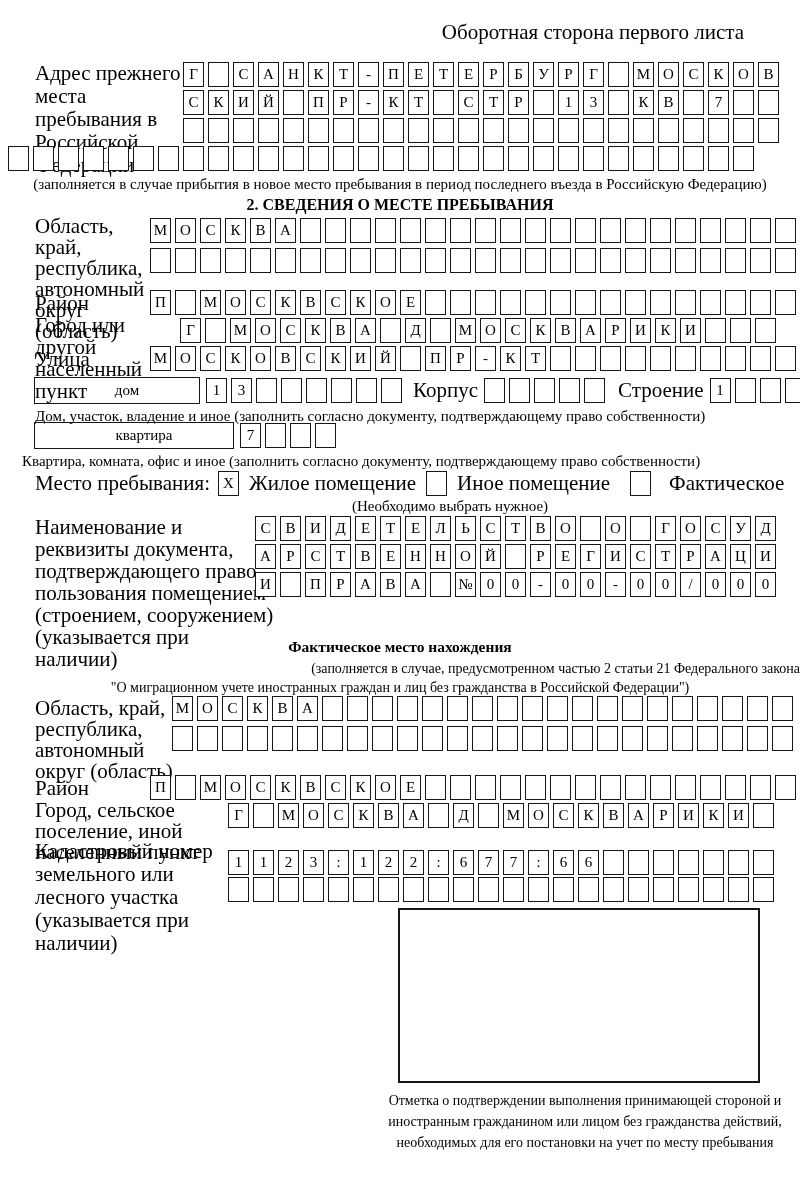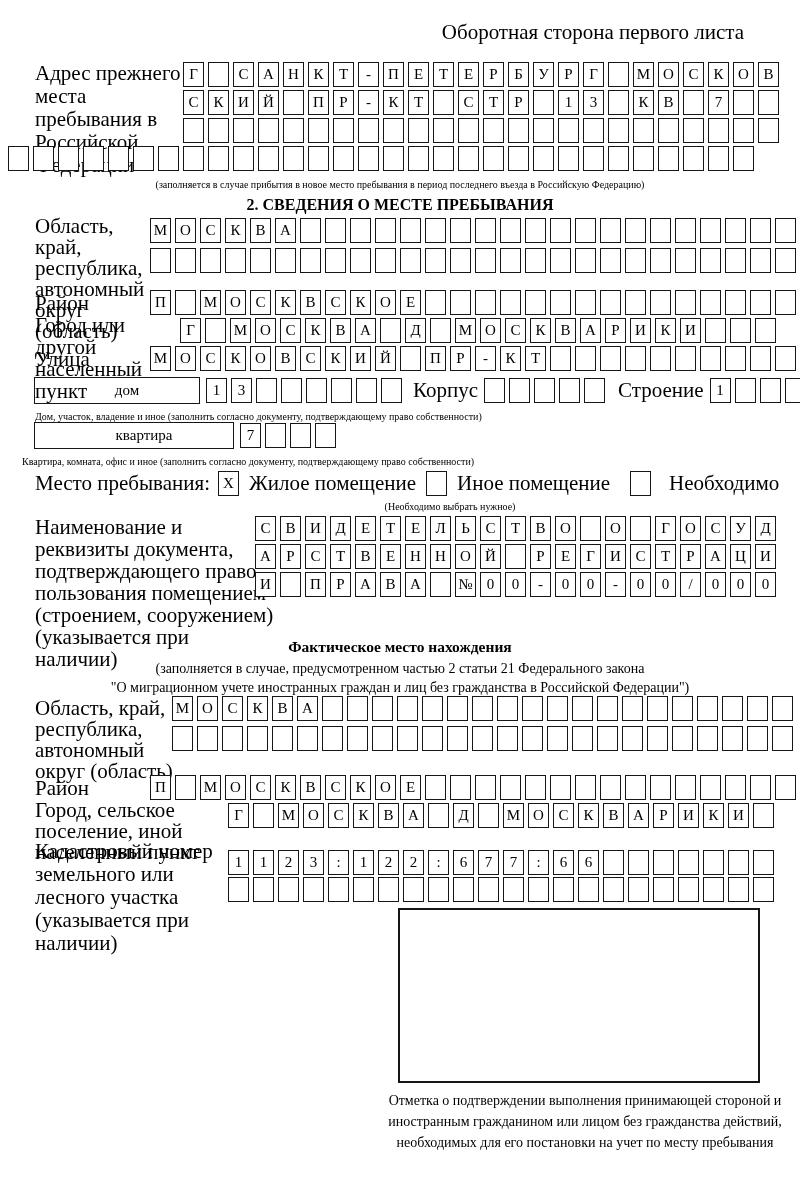--- a/index.html
+++ b/index.html
@@ -4,21 +4,21 @@
 <style>
   html,body{margin:0;padding:0;background:#fff;}
   body{width:800px;height:1180px;position:relative;color:#000;
        font-family:"Liberation Serif","DejaVu Serif",serif;}
   .abs{position:absolute;}
   .cellrow{display:flex;gap:4px;}
   .cell{flex:0 0 auto;width:21px;height:25px;border:1.5px solid #161616;
         box-sizing:border-box;display:inline-flex;align-items:center;
         justify-content:center;font-size:15px;background:#fff;overflow:hidden;}
   .label{font-size:21px;line-height:21px;}
-  .caption{font-size:10px;line-height:17px;}
+  .caption{font-size:15px;line-height:17px;}
   .center{text-align:center;}
   .bold{font-weight:bold;}
   .labelbox{border:1.5px solid #161616;box-sizing:border-box;height:27px;
             display:flex;align-items:center;justify-content:center;font-size:15px;padding-left:20px;}
   .inline-row{display:flex;align-items:center;}
   .stampbox{border:2px solid #161616;box-sizing:border-box;background:#fff;}
 </style>
 </head>
 <body>
 
@@ -332,21 +332,21 @@
       <span class="cell">X</span>
     </div>
   <span class="label" style="margin-left:10px;">Жилое помещение</span>
   <div class="cellrow" style="margin-left:10px;">
       <span class="cell"></span>
     </div>
   <span class="label" style="margin-left:10px;text-align:right;">Иное помещение</span>
   <div class="cellrow" style="margin-left:20px;">
       <span class="cell"></span>
     </div>
-  <span class="label" style="margin-left:18px;">Необходимо</span>
+  <span class="label" style="margin-left:18px;">Фактическое</span>
 </div>
 <div class="abs caption center" style="left:250px;top:498px;width:400px;">(Необходимо выбрать нужное)</div>
 
 <div class="abs label" style="left:35px;top:516px;width:240px;line-height:22px;">Наименование и реквизиты документа, подтверждающего право пользования помещением (строением, сооружением) (указывается при наличии)</div>
 <div class="abs cellrow" style="left:255px;top:516px;">
     <span class="cell">С</span>
     <span class="cell">В</span>
     <span class="cell">И</span>
     <span class="cell">Д</span>
     <span class="cell">Е</span>
@@ -408,21 +408,21 @@
     <span class="cell">-</span>
     <span class="cell">0</span>
     <span class="cell">0</span>
     <span class="cell">/</span>
     <span class="cell">0</span>
     <span class="cell">0</span>
     <span class="cell">0</span>
   </div>
 
 <div class="abs bold center" style="left:0;top:638px;width:800px;font-size:15.5px;">Фактическое место нахождения</div>
-<div class="abs center" style="left:0;top:661px;width:800px;font-size:14px;">(заполняется в случае, предусмотренном частью 2 статьи 21 Федерального закона</div>
+<div class="abs center" style="left:0;top:661px;width:800px;font-size:14px;text-align:right;">(заполняется в случае, предусмотренном частью 2 статьи 21 Федерального закона</div>
 <div class="abs center" style="left:0;top:680px;width:800px;font-size:14px;">"О миграционном учете иностранных граждан и лиц без гражданства в Российской Федерации")</div>
 
 <div class="abs label" style="left:35px;top:698px;width:150px;">Область, край, республика, автономный округ (область)</div>
 <div class="abs cellrow" style="left:172px;top:696px;">
     <span class="cell">М</span>
     <span class="cell">О</span>
     <span class="cell">С</span>
     <span class="cell">К</span>
     <span class="cell">В</span>
     <span class="cell">А</span>

